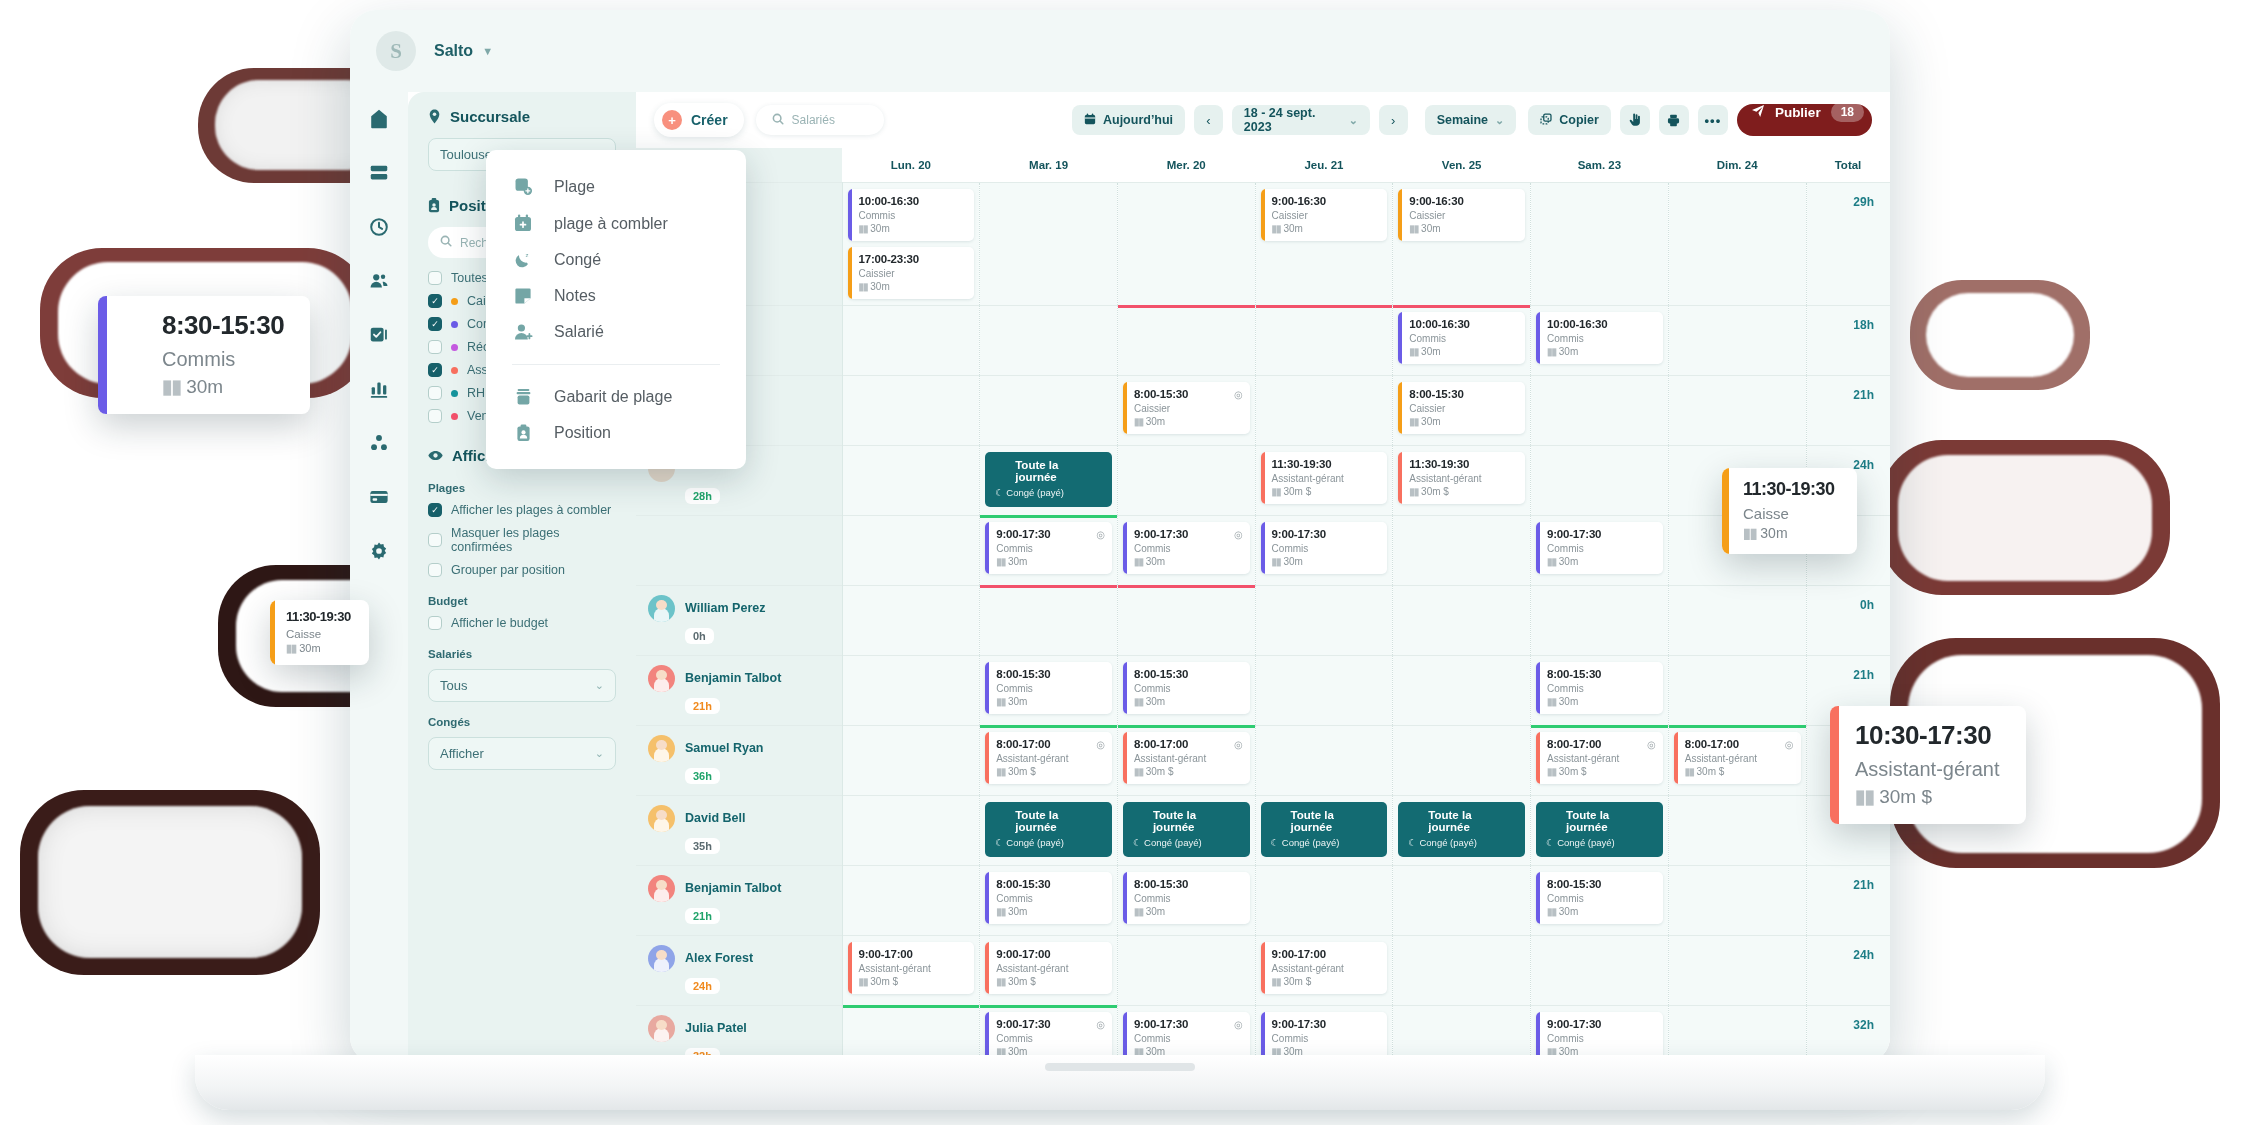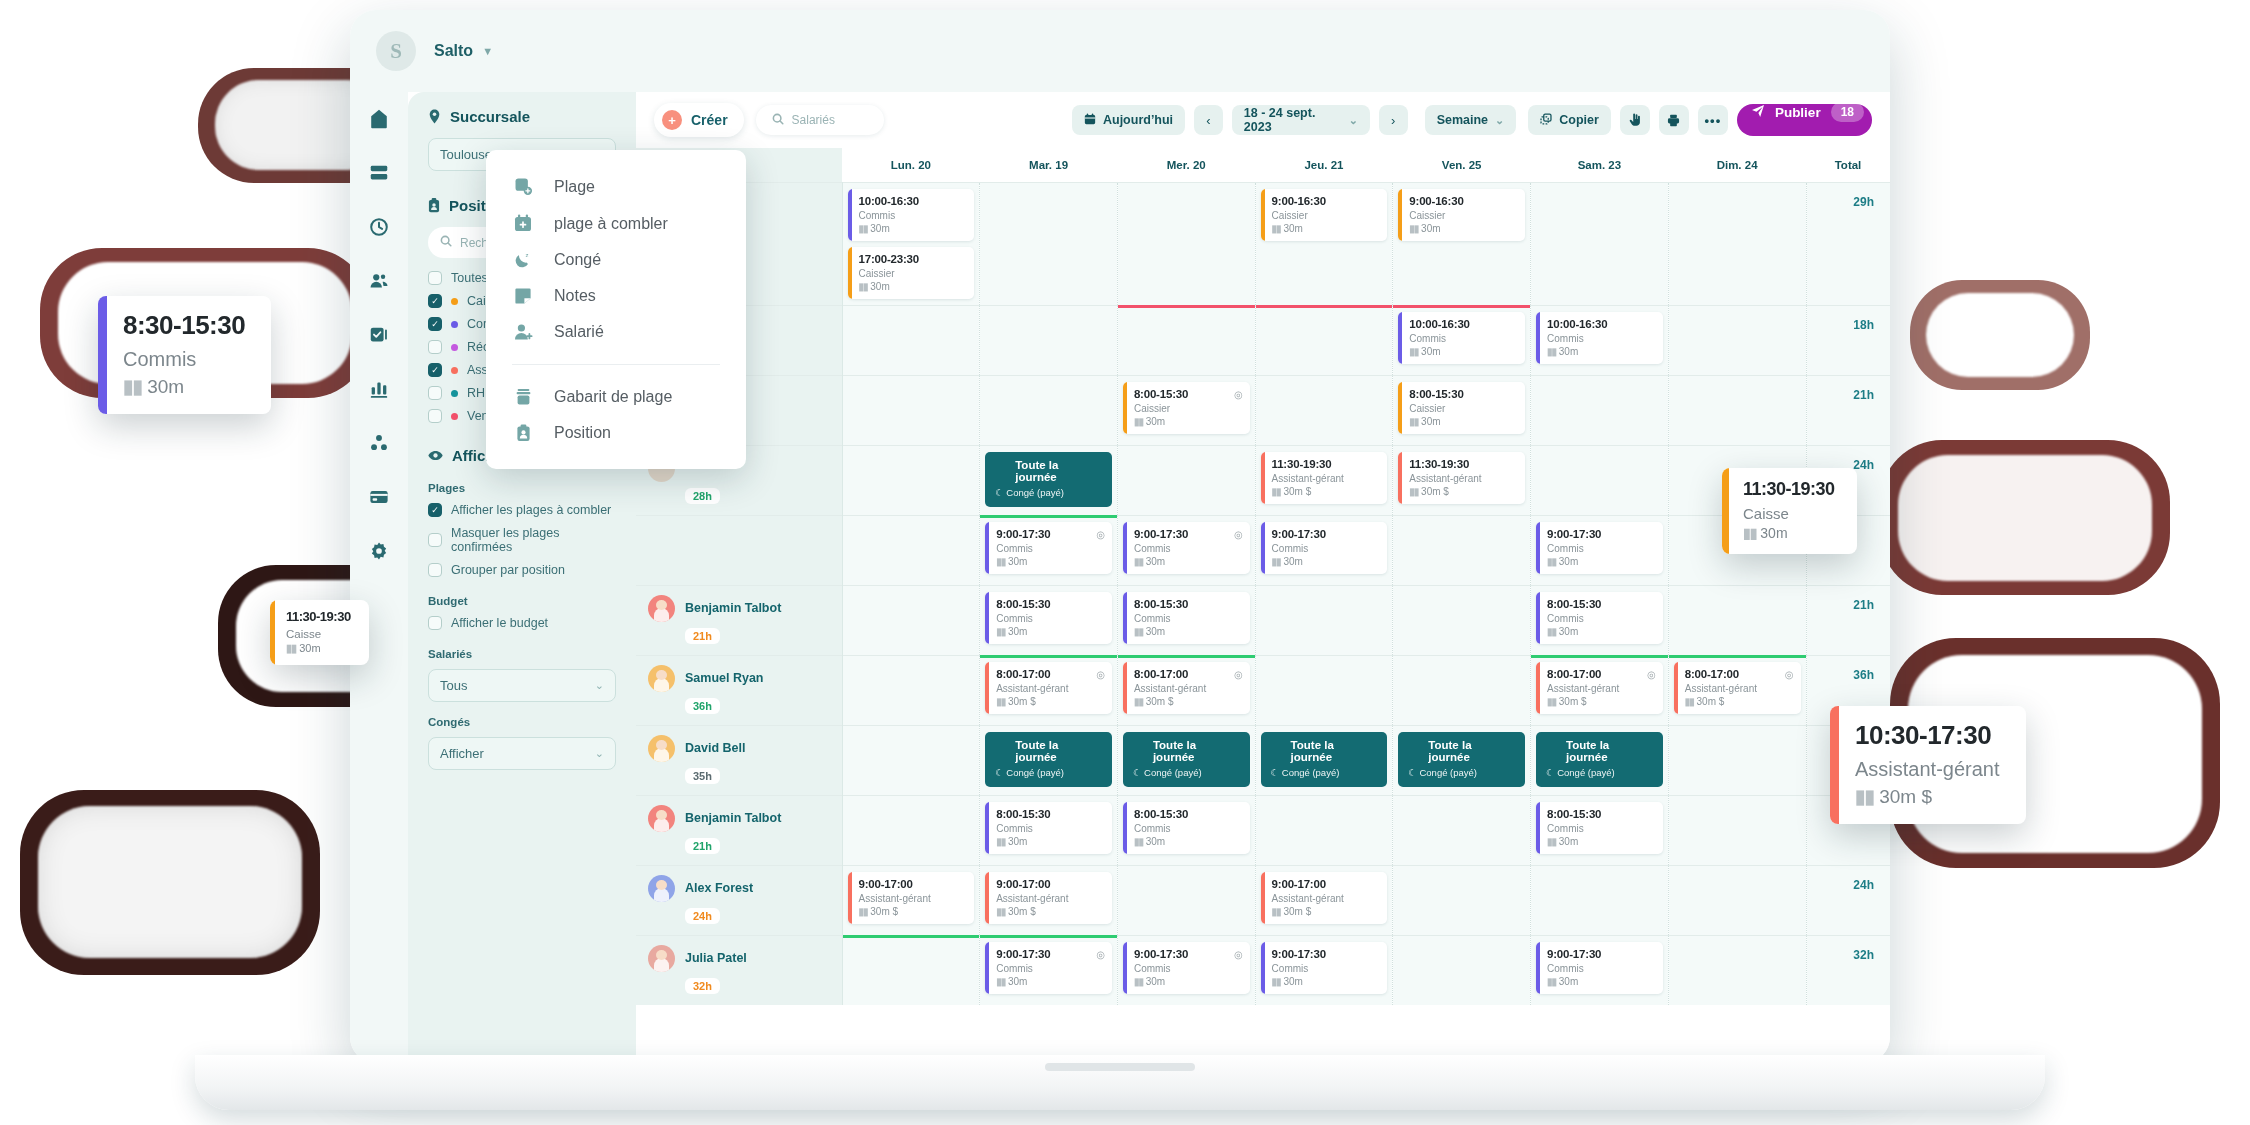--- a/index.html
+++ b/index.html
@@ -167,21 +167,21 @@
   .tb-grp { margin-left: auto; display: flex; align-items: center; gap: 9px; }
   .tb-btn {
     height: 30px; background: #e6f1ef; border-radius: 8px; padding: 0 12px;
     display: flex; align-items: center; gap: 7px; color: #14545c; font-size: 12.5px; font-weight: 700;
   }
   .tb-ic {
     width: 30px; height: 30px; background: #e6f1ef; border-radius: 8px;
     display: flex; align-items: center; justify-content: center; color: #14545c; font-size: 13px;
   }
   .btn-publish {
-    height: 32px; background: #a21caf; border-radius: 16px; padding: 0 8px 16px 14px;
+    height: 32px; background: #7f1d1d; border-radius: 16px; padding: 0 8px 16px 14px;
     display: flex; align-items: center; gap: 10px; color: #fff; font-size: 13.5px; font-weight: 700;
   }
   .pub-badge { background: rgba(255,255,255,.3); border-radius: 11px; padding: 3px 10px; font-size: 12px; }
 
   
   .grid-wrap { flex: 1; overflow: hidden; position: relative; }
   .grid { width: 100%; border-collapse: collapse; table-layout: fixed; }
   .grid th, .grid td { padding: 0; }
   .col-emp { width: 206px; }
   .col-tot { width: 84px; }
@@ -765,20 +765,41 @@
                     <div class="tm">9:00-17:30</div>
                     <div class="po">Commis</div>
                     <div class="br"><span class="pause-gl">▮▮</span> 30m</div>
                   </div>
                 </td>
                 <td></td>
                 <td class="totcell"></td>
               </tr>
               <tr class="row">
                 <td class="empcell"><div class="emp-line">
+                    <span class="av" style="background:#6cc3c9">
+                      <span style="position:absolute;left:6px;top:13px;width:15px;height:14px;background:rgba(255,255,255,.85);border-radius:8px 8px 0 0"></span>
+                      <span style="position:absolute;left:8px;top:5px;width:11px;height:10px;background:#f7ddc8;border-radius:50%"></span>
+                    </span>
+                    <span class="emp-name">William Perez</span>
+                  </div><span class="hrs" style="color:#5b6b70">0h</span></td>
+                <td></td>
+                <td>
+                  <div class="topline" style="background: rgb(242, 81, 107);"></div>
+                </td>
+                <td>
+                  <div class="topline" style="background: rgb(242, 81, 107);"></div>
+                </td>
+                <td></td>
+                <td></td>
+                <td></td>
+                <td></td>
+                <td class="totcell">0h</td>
+              </tr>
+              <tr class="row">
+                <td class="empcell"><div class="emp-line">
                     <span class="av" style="background:#f2847e">
                       <span style="position:absolute;left:6px;top:13px;width:15px;height:14px;background:rgba(255,255,255,.85);border-radius:8px 8px 0 0"></span>
                       <span style="position:absolute;left:8px;top:5px;width:11px;height:10px;background:#f7ddc8;border-radius:50%"></span>
                     </span>
                     <span class="emp-name">Benjamin Talbot</span>
                   </div><span class="hrs" style="color:#f08a1e">21h</span></td>
                 <td></td>
                 <td>
                   <div class="shift">
                     <span class="bar" style="background:#6b5ce7"></span>
@@ -1104,21 +1125,21 @@
               </svg>
             </span>
           <span class="mtx">Position</span>
         </div>
       </div>
 
     </div>
   </div>
 </div>
 
-<div class="float" style="left:98px;top:296px;">
+<div class="float" style="left:98px;top:296px;gap:39px;">
   <div class="fbar" style="background:#6b5ce7"></div>
   <div class="fin">
     <div class="f1">8:30-15:30</div>
     <div class="f2">Commis</div>
     <div class="f3"><span class="pause-gl">▮▮</span> <span>30m</span></div>
   </div>
 </div>
 
 <div class="float sm" style="left:270px;top:600px;">
   <div class="fbar" style="background:#f59e18"></div>

